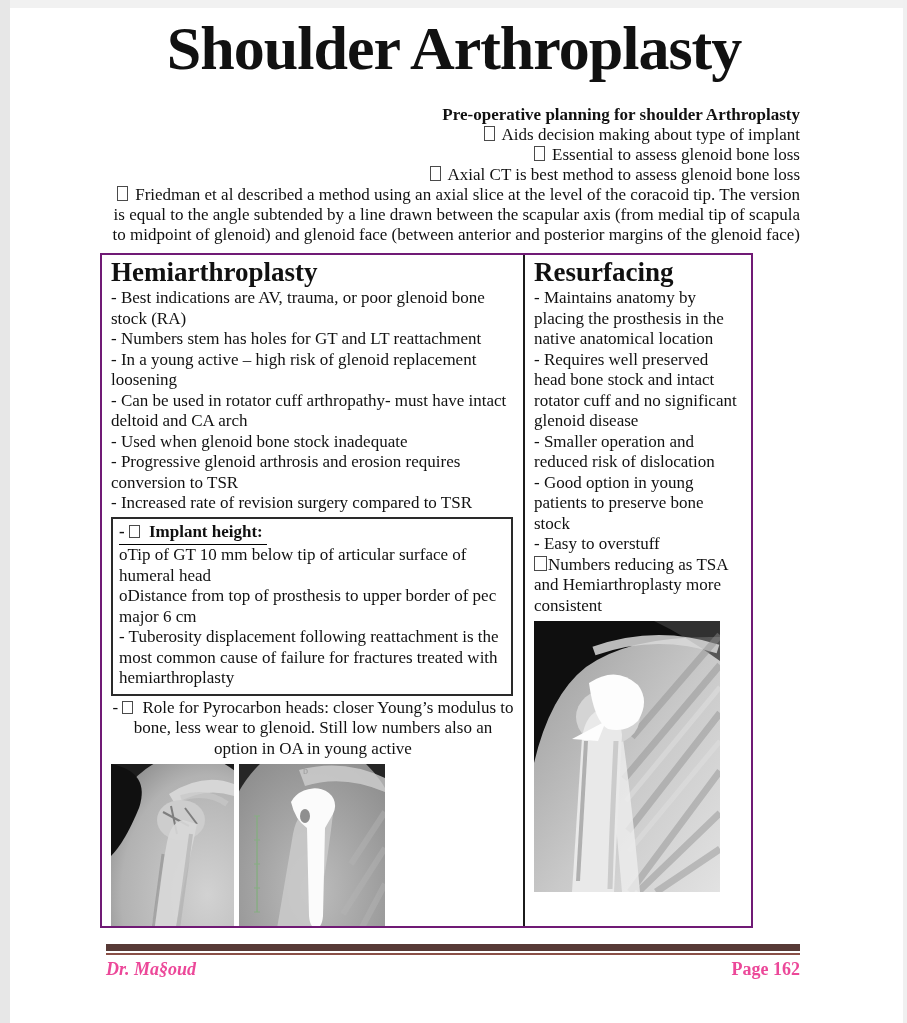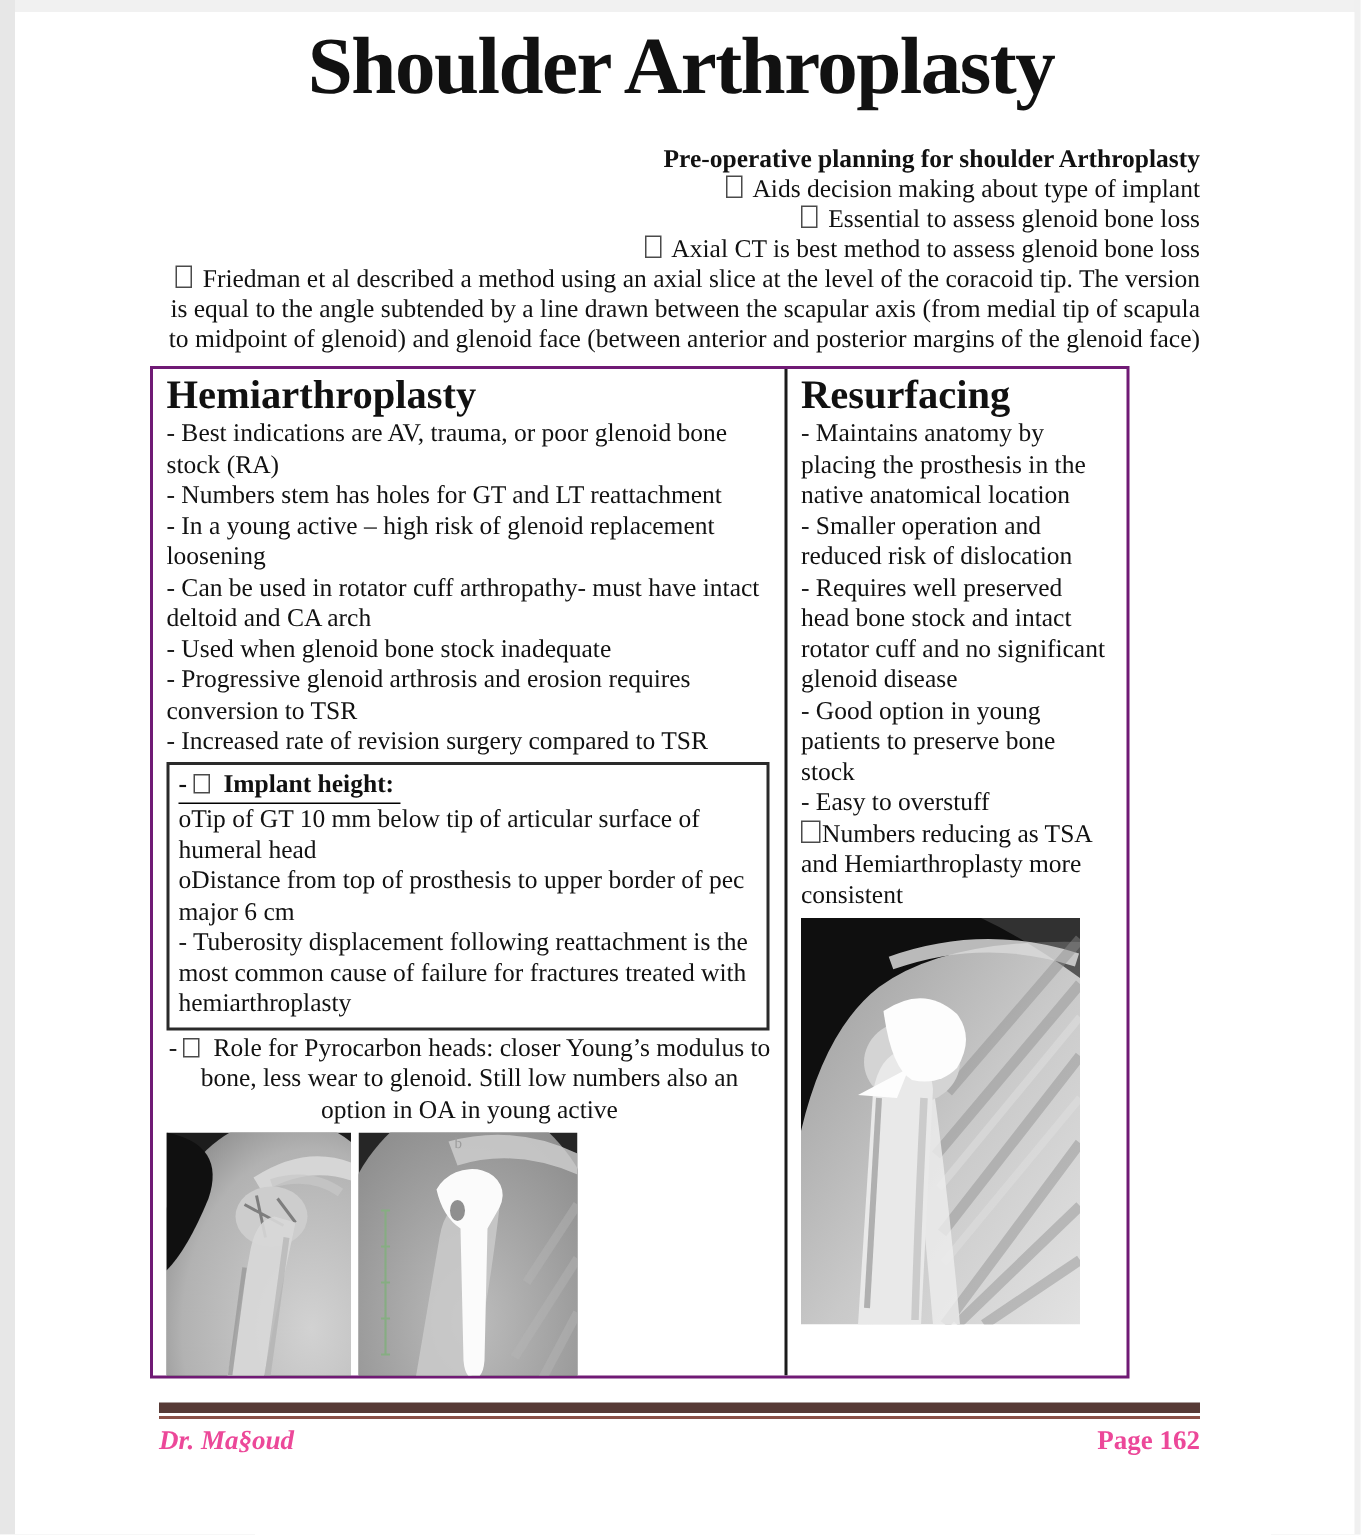--- a/index.html
+++ b/index.html
@@ -2,21 +2,21 @@
 <html><head>
 <meta charset="utf-8">
 <style>
   html,body{margin:0;padding:0;}
   body{background:#e9e9e9;font-family:"Liberation Serif","DejaVu Serif",serif;color:#111;}
   .page{position:relative;width:907px;height:1023px;background:#ffffff;overflow:hidden;margin:0;}
   .edge-left{position:absolute;left:0;top:0;width:10px;height:100%;background:#e7e7e7;}
   .edge-top{position:absolute;left:0;top:0;width:100%;height:8px;background:#f1f1f1;}
   .edge-right{position:absolute;right:0;top:0;width:4px;height:100%;background:#f0f0f0;}
   .content{position:absolute;left:108px;top:0;width:692px;}
-  .doc-title{margin:14px 0 0 0;text-align:center;font-size:54px;font-weight:bold;letter-spacing:-1px;line-height:1.12;white-space:nowrap;}
+  .doc-title{margin:14px 0 0 0;text-align:center;font-size:62px;font-weight:bold;letter-spacing:-1px;line-height:1.12;white-space:nowrap;}
   .intro{margin-top:22px;font-size:17px;line-height:20px;text-align:right;}
   .intro-heading{font-weight:bold;margin:0 0 2px 0;}
   .intro p{margin:0;}
   .cb{display:inline-block;width:9px;height:13px;border:1.2px solid #4a4a4a;margin-right:7px;vertical-align:-1px;}
   .cb-sm{display:inline-block;width:9px;height:11px;border:1.1px solid #4a4a4a;margin:0 5px 0 4px;vertical-align:-1px;}
   .cb-att{display:inline-block;width:11px;height:13px;border:1.2px solid #4a4a4a;margin-right:1px;vertical-align:-1px;}
   .comp-table{display:flex;margin:8px 0 16px -8px;width:649px;height:671px;border:2px solid #701a75;overflow:hidden;}
   .cell-left{width:404px;padding:1px 8px 0 9px;border-right:2px solid #1b1b1b;}
   .cell-right{flex:1;padding:1px 8px 0 9px;}
   .cell-heading{font-size:27px;font-weight:bold;line-height:32px;margin:0;}
@@ -116,22 +116,22 @@
             <circle cx="72" cy="174" r="2" fill="#e8e8e8"></circle>
             <text x="64" y="10" font-size="10" fill="#9c9c9c" font-family="Liberation Serif, serif">b</text>
             <text x="6" y="184" font-size="11" fill="#e6e6e6" font-family="Liberation Serif, serif">b</text>
           </svg>
         </div>
       </div>
 
       <div class="cell cell-right">
         <p class="cell-heading">Resurfacing</p>
         <p class="pt">- Maintains anatomy by placing the prosthesis in the native anatomical location</p>
+        <p class="pt">- Requires well preserved head bone stock and intact rotator cuff and no significant glenoid disease</p>
         <p class="pt">- Smaller operation and reduced risk of dislocation</p>
-        <p class="pt">- Requires well preserved head bone stock and intact rotator cuff and no significant glenoid disease</p>
         <p class="pt">- Good option in young patients to preserve bone stock</p>
         <p class="pt">- Easy to overstuff</p>
         <p class="pt"><span class="cb-att"></span><span>Numbers reducing as TSA and Hemiarthroplasty more consistent</span></p>
 
         <svg class="xray-right" width="186" height="271" viewBox="0 0 186 271">
           <defs>
             <linearGradient id="gC" x1="0" y1="0" x2="1" y2="1">
               <stop offset="0%" stop-color="#9a9a9a"></stop>
                 <stop offset="55%" stop-color="#c9c9c9"></stop>
                 <stop offset="100%" stop-color="#e2e2e2"></stop>

